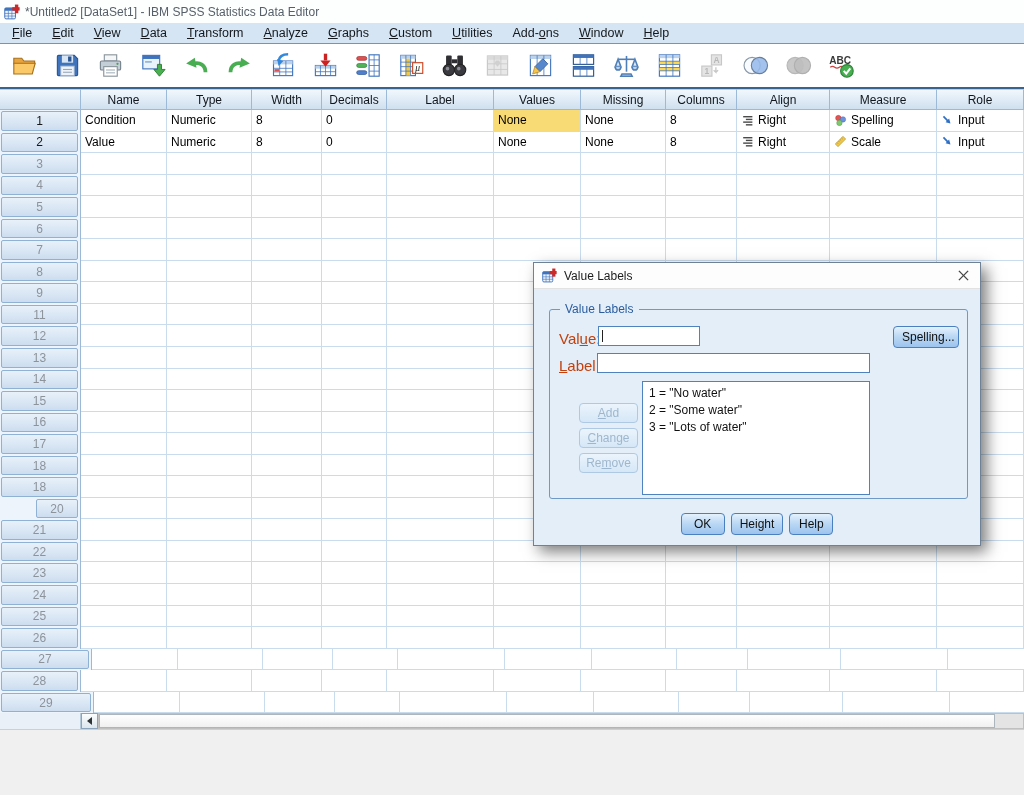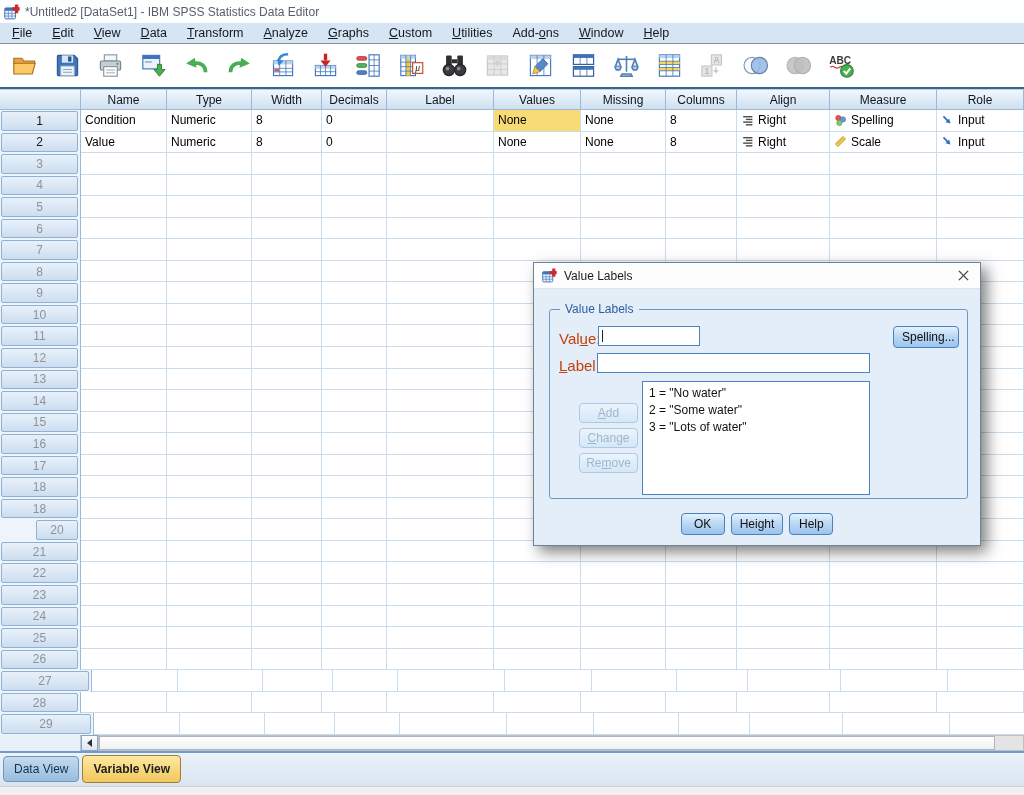--- a/index.html
+++ b/index.html
@@ -597,36 +597,20 @@
           <div class="cell" style="width: 107px;"></div>
           <div class="cell" style="width: 87px;"></div>
           <div class="cell" style="width: 85px;"></div>
           <div class="cell" style="width: 71px;"></div>
           <div class="cell" style="width: 93px;"></div>
           <div class="cell" style="width: 107px;"></div>
           <div class="cell" style="width: 87px;"></div>
         </div>
         <div class="grid-row">
           <div class="rowhead" style="width: 81px;">
-            <div class="rowhead-btn">10</div>
-          </div>
-          <div class="cell" style="width: 86px;"></div>
-          <div class="cell" style="width: 85px;"></div>
-          <div class="cell" style="width: 70px;"></div>
-          <div class="cell" style="width: 65px;"></div>
-          <div class="cell" style="width: 107px;"></div>
-          <div class="cell" style="width: 87px;"></div>
-          <div class="cell" style="width: 85px;"></div>
-          <div class="cell" style="width: 71px;"></div>
-          <div class="cell" style="width: 93px;"></div>
-          <div class="cell" style="width: 107px;"></div>
-          <div class="cell" style="width: 87px;"></div>
-        </div>
-        <div class="grid-row">
-          <div class="rowhead" style="width: 81px;">
             <div class="rowhead-btn">11</div>
           </div>
           <div class="cell" style="width: 86px;"></div>
           <div class="cell" style="width: 85px;"></div>
           <div class="cell" style="width: 70px;"></div>
           <div class="cell" style="width: 65px;"></div>
           <div class="cell" style="width: 107px;"></div>
           <div class="cell" style="width: 87px;"></div>
           <div class="cell" style="width: 85px;"></div>
           <div class="cell" style="width: 71px;"></div>
@@ -927,24 +911,20 @@
       <div class="hscroll-spacer"></div>
       <button class="hscroll-left">
         <span class="tri-left"></span>
       </button>
       <div class="hscroll-track">
         <div class="hscroll-thumb"></div>
       </div>
     </div>
   </div>
 
-  <div class="tabbar">
-    <div class="tab">Data View</div>
-    <div class="tab active">Variable View</div>
-  </div>
 
   <div class="statusbar"></div>
 
   <div class="dialog">
     <div class="dlg-title">
       <span class="ico dlg-ico">
         <svg viewBox="0 0 17 17">
             <rect x="0.8" y="4.2" width="11.4" height="11.6" rx="1.4" fill="#eef4fb" stroke="#3a6db8"></rect>
             <rect x="0.8" y="4.2" width="11.4" height="3" fill="#3f74bd"></rect>
             <line x1="4.6" y1="7.2" x2="4.6" y2="15.6" stroke="#3f74bd" stroke-width="0.7"></line>

